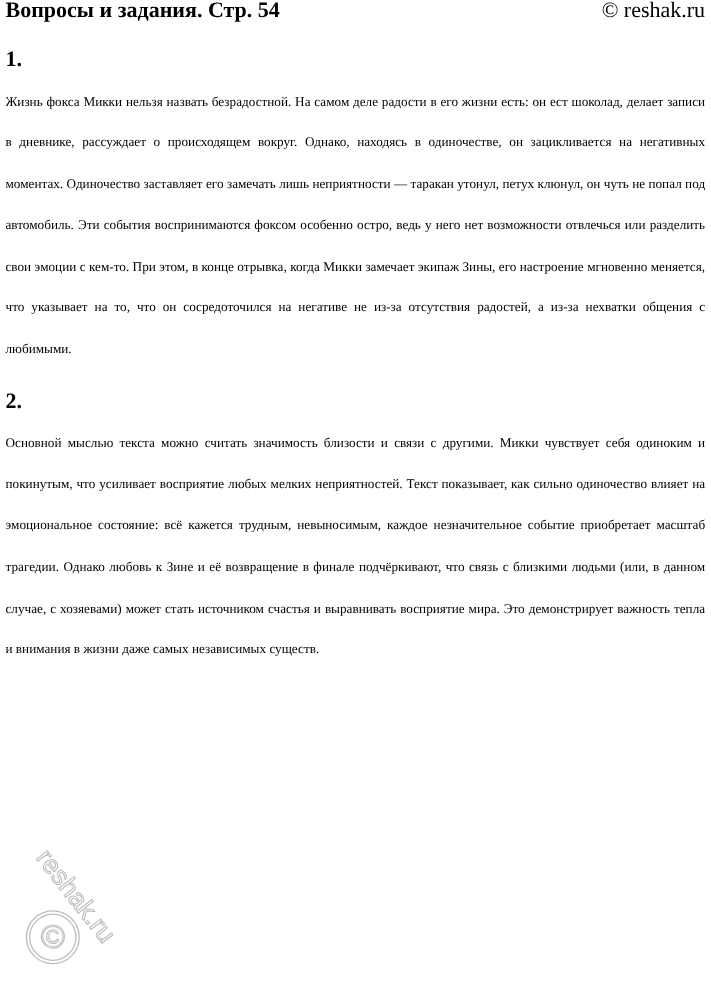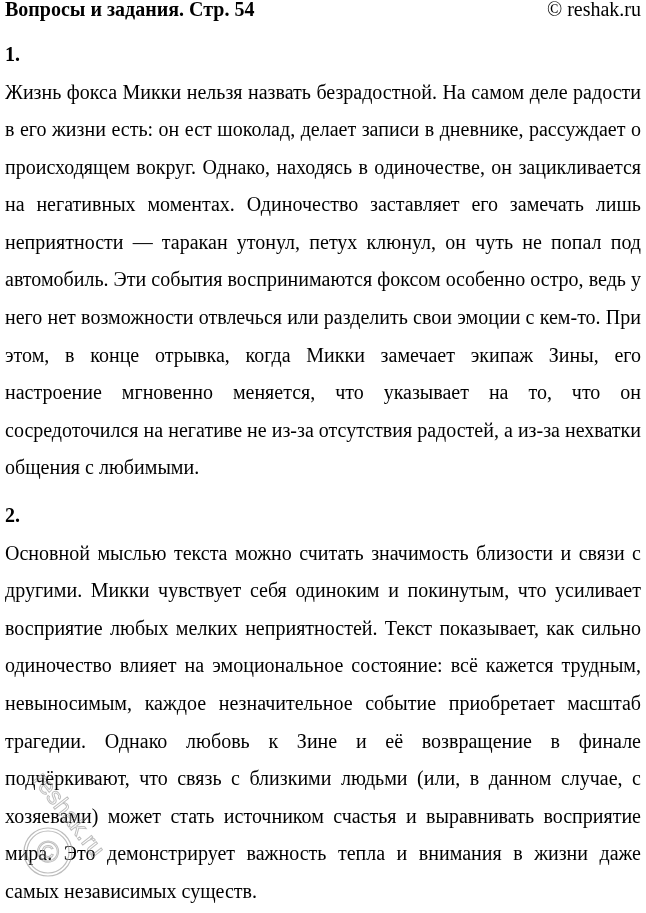--- a/index.html
+++ b/index.html
@@ -40,21 +40,21 @@
       top: 0;
       font-weight: normal;
     }
     .section-num {
       font-weight: bold;
       font-size: 20px;
       line-height: 37.5px;
       height: 37.5px;
     }
     .para {
-      font-size: 20px;
+      font-size: 12px;
       line-height: 37.6px;
       text-align: justify;
       margin: 0;
       word-spacing: 0px;
     }
     #s1 { margin-top: 14px; }
     #s2 { margin-top: 10px; }
     .watermark {
       position: absolute;
       left: 18px;

